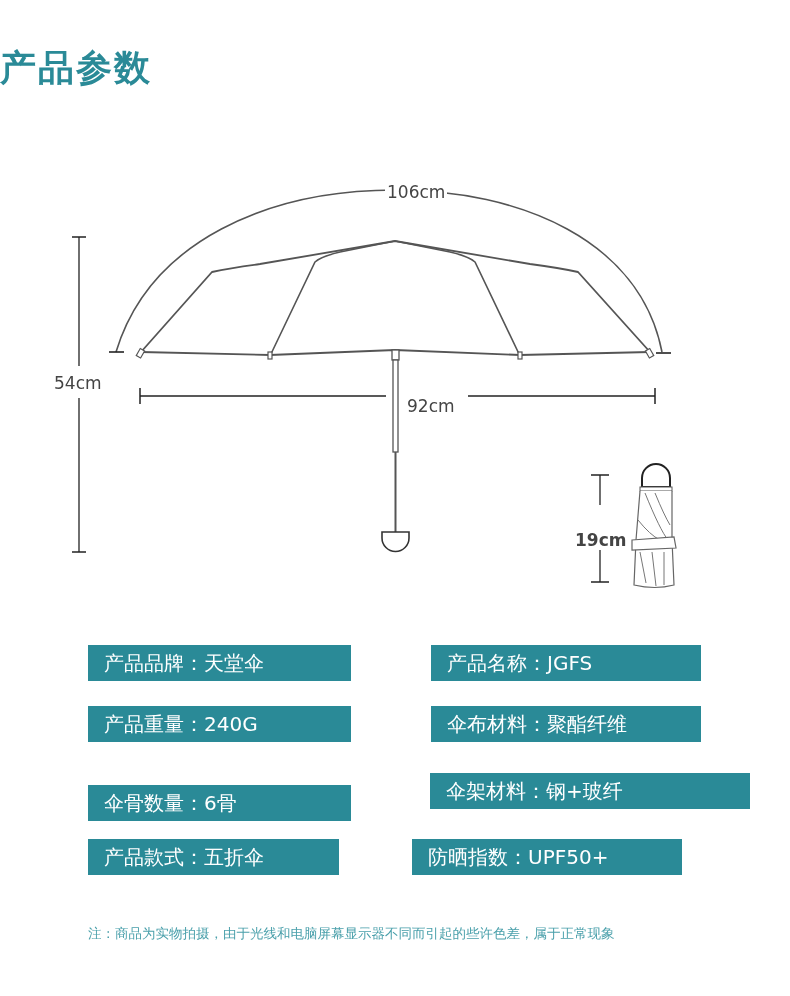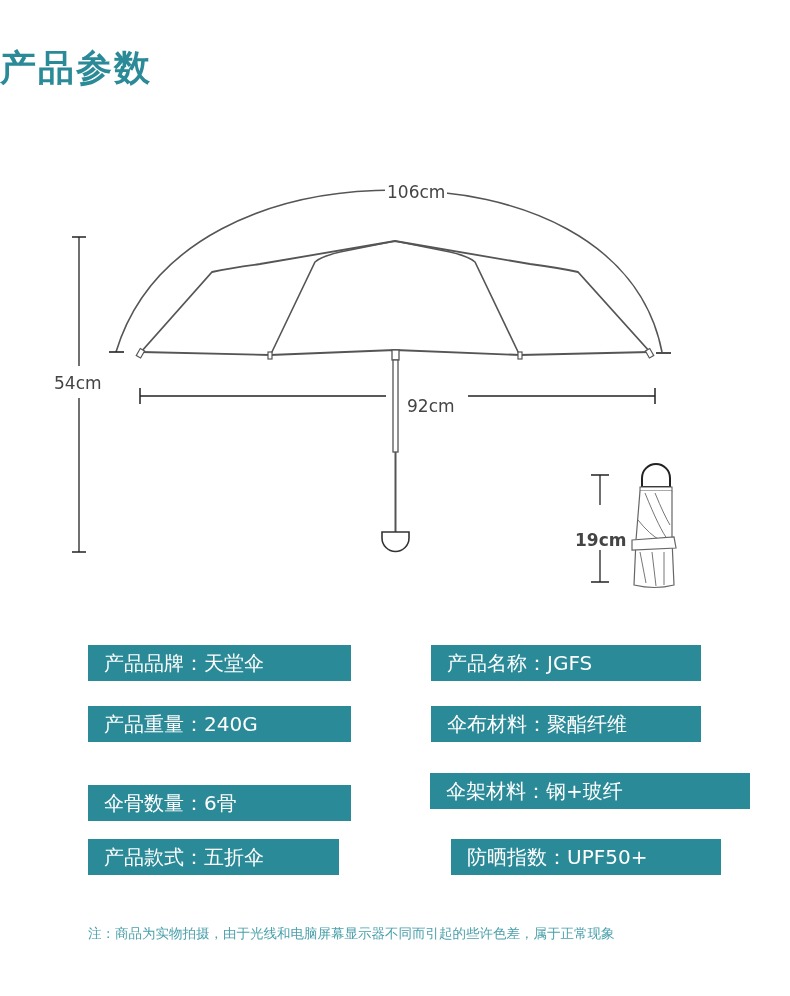--- a/index.html
+++ b/index.html
@@ -89,19 +89,19 @@
 </div>
 <div class="spec" style="left:88px; top:773px; width:263px;margin-top:12px;">
   <span class="k">伞骨数量：</span><span class="v">6骨</span>
 </div>
 <div class="spec" style="left:430px; top:773px; width:320px;">
   <span class="k">伞架材料：</span><span class="v">钢+玻纤</span>
 </div>
 <div class="spec" style="left:88px; top:839px; width:251px;">
   <span class="k">产品款式：</span><span class="v">五折伞</span>
 </div>
-<div class="spec" style="left:451px; top:839px; width:270px;">
+<div class="spec" style="left:412px; top:839px; width:270px;">
   <span class="k">防晒指数：</span><span class="v">UPF50+</span>
 </div>
 
 <div class="note">
   <div>注：商品为实物拍摄，由于光线和电脑屏幕显示器不同而引起的些许色差，属于正常现象</div>
 </div>
 
 </body></html>

